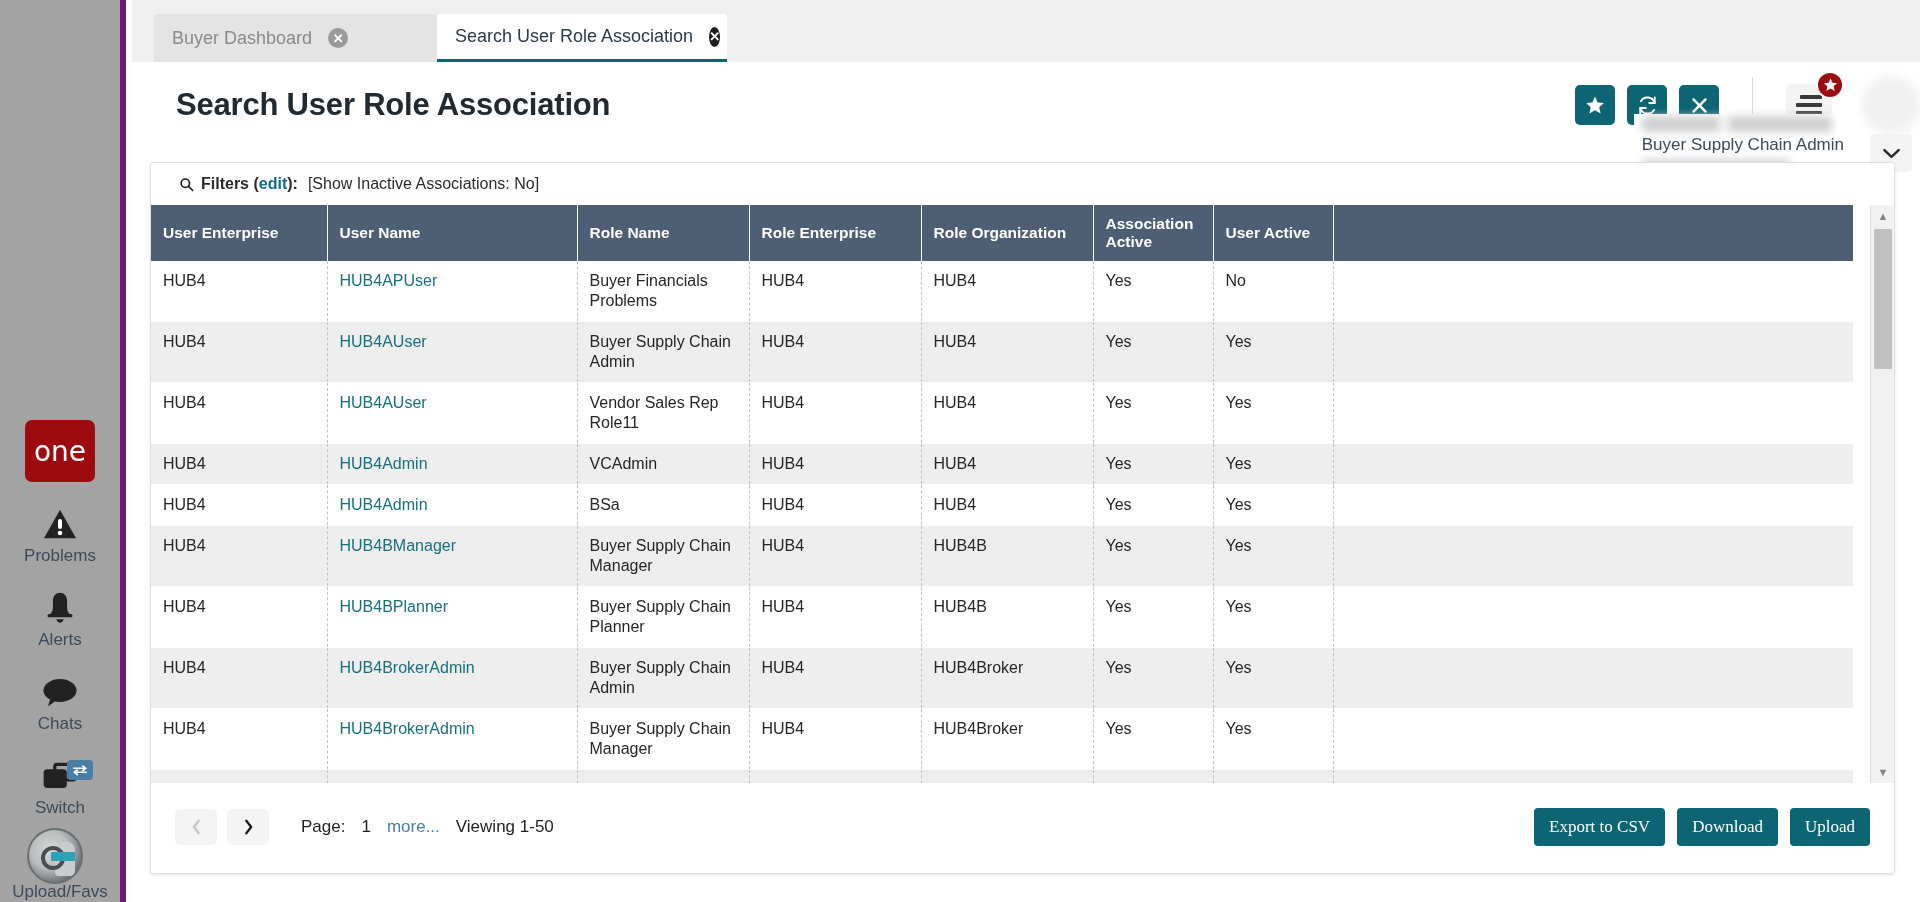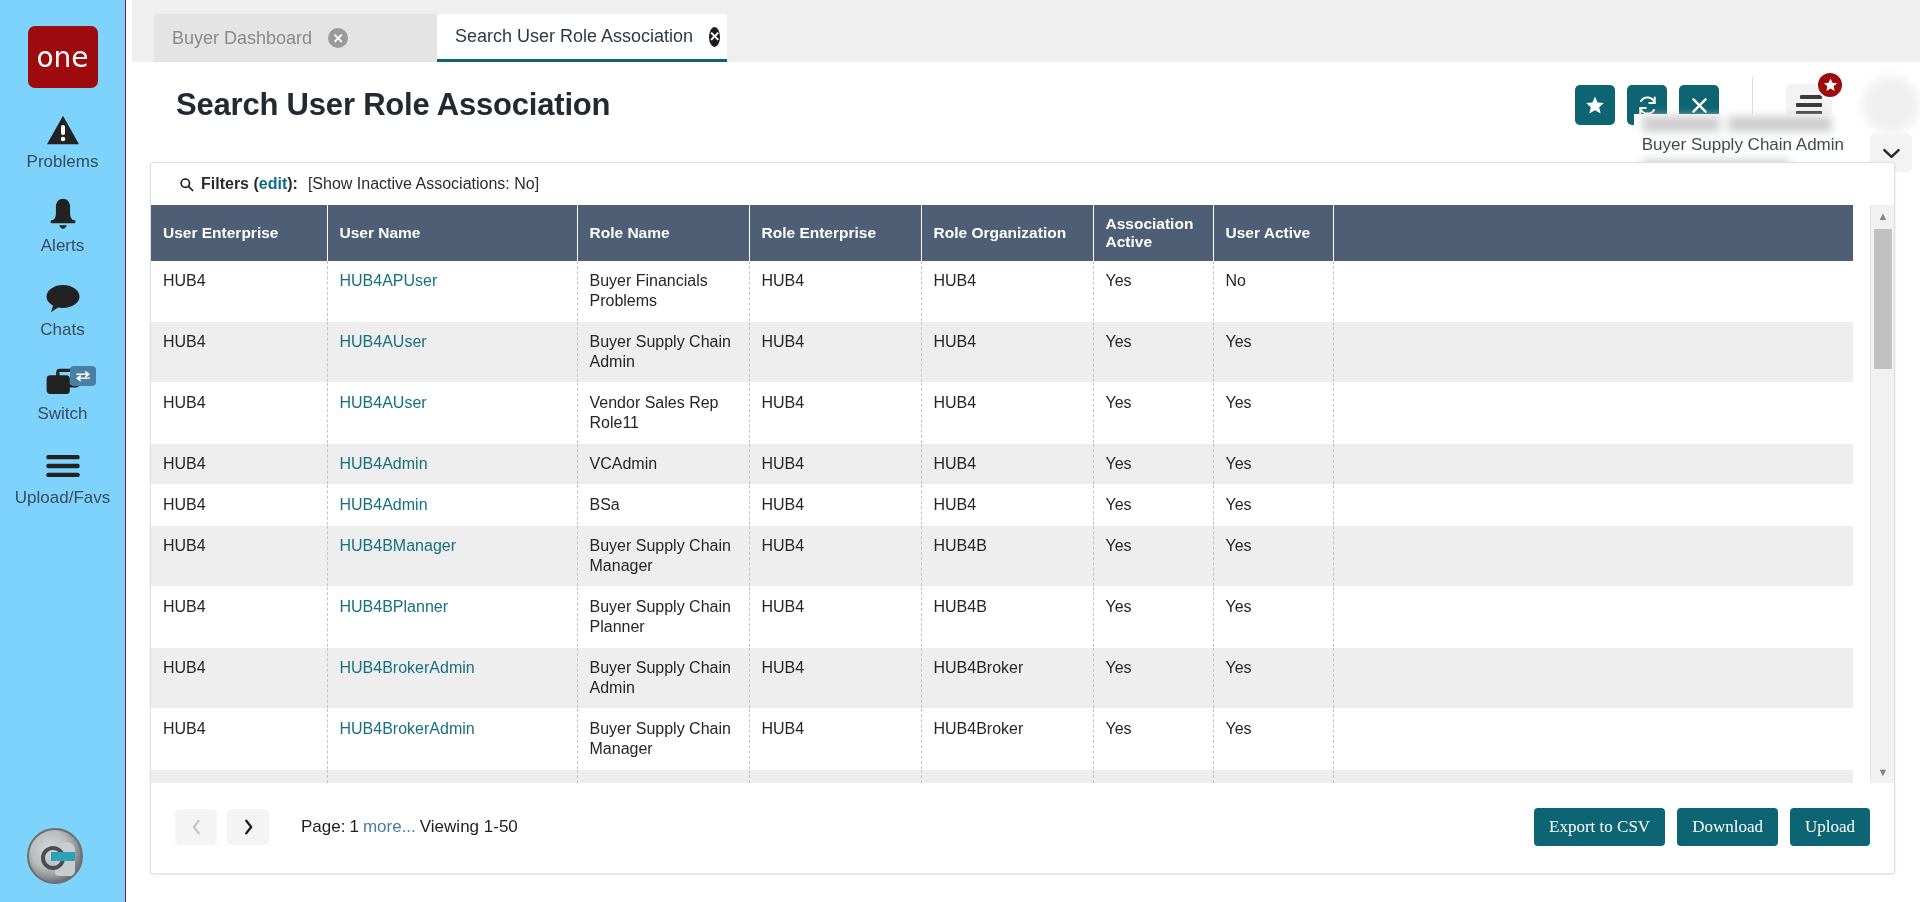--- a/index.html
+++ b/index.html
@@ -7,23 +7,24 @@
     width: 1920px; height: 902px;
     overflow: hidden;
     font-family: "Liberation Sans", sans-serif;
     background: #ffffff;
   }
   #app { position: relative; width: 1920px; height: 902px; background: #ffffff; }
 
   
   #sidebar {
     position: absolute; left: 0; top: 0; width: 126px; height: 902px;
-    background: #7dd3fc; border-right: 1px solid #701a75;
+    background: #a3a3a3; border-right: 6px solid #701a75;
     display: flex; flex-direction: column; align-items: center;
     z-index: 30;
+    justify-content: flex-end;
   }
   #brand-logo {
     width: 70px; height: 62px; background: #9e0b0f; border-radius: 7px;
     margin-top: 26px; display: flex; align-items: center; justify-content: center;
   }
   #brand-logo .word { color:#fff; font-size: 28px; font-weight: 400; letter-spacing: 0px; font-family:"DejaVu Sans", sans-serif;}
   .nav-item {
     width: 126px; margin-top: 22px;
     display: flex; flex-direction: column; align-items: center;
     cursor: pointer; position: relative;
@@ -210,21 +211,21 @@
   #card-footer {
     position:absolute; left:0; bottom:0; width:100%; height: 92px;
     display:flex; align-items:center; padding: 0 24px;
   }
   .pg-btn {
     width: 42px; height: 36px; border-radius: 5px; background:#f4f4f4;
     display:flex; align-items:center; justify-content:center;
     margin-right: 10px; cursor:pointer; font-size: 17px; color:#1c1c1c;
   }
   .pg-btn.disabled { color:#c3c3c3; cursor:default; }
-  #pg-info { margin-left: 22px; font-size: 17px; color:#1f1f1f; display:flex; gap:4px; align-items:baseline; }
+  #pg-info { margin-left: 22px; font-size: 17px; color:#1f1f1f; display:flex; gap:16px; align-items:baseline; }
   #pg-info .more { color:#4a7fa5; cursor:pointer; }
   #footer-right { margin-left:auto; display:flex; gap: 12px; }
   .act-btn {
     background:#0d6473; color:#ffffff; border:none; border-radius:4px;
     font-size: 17px; padding: 9px 15px; cursor:pointer;
     font-family:Liberation Serif, serif;
   }
   svg { display:block; }
 </style>
 </head>

